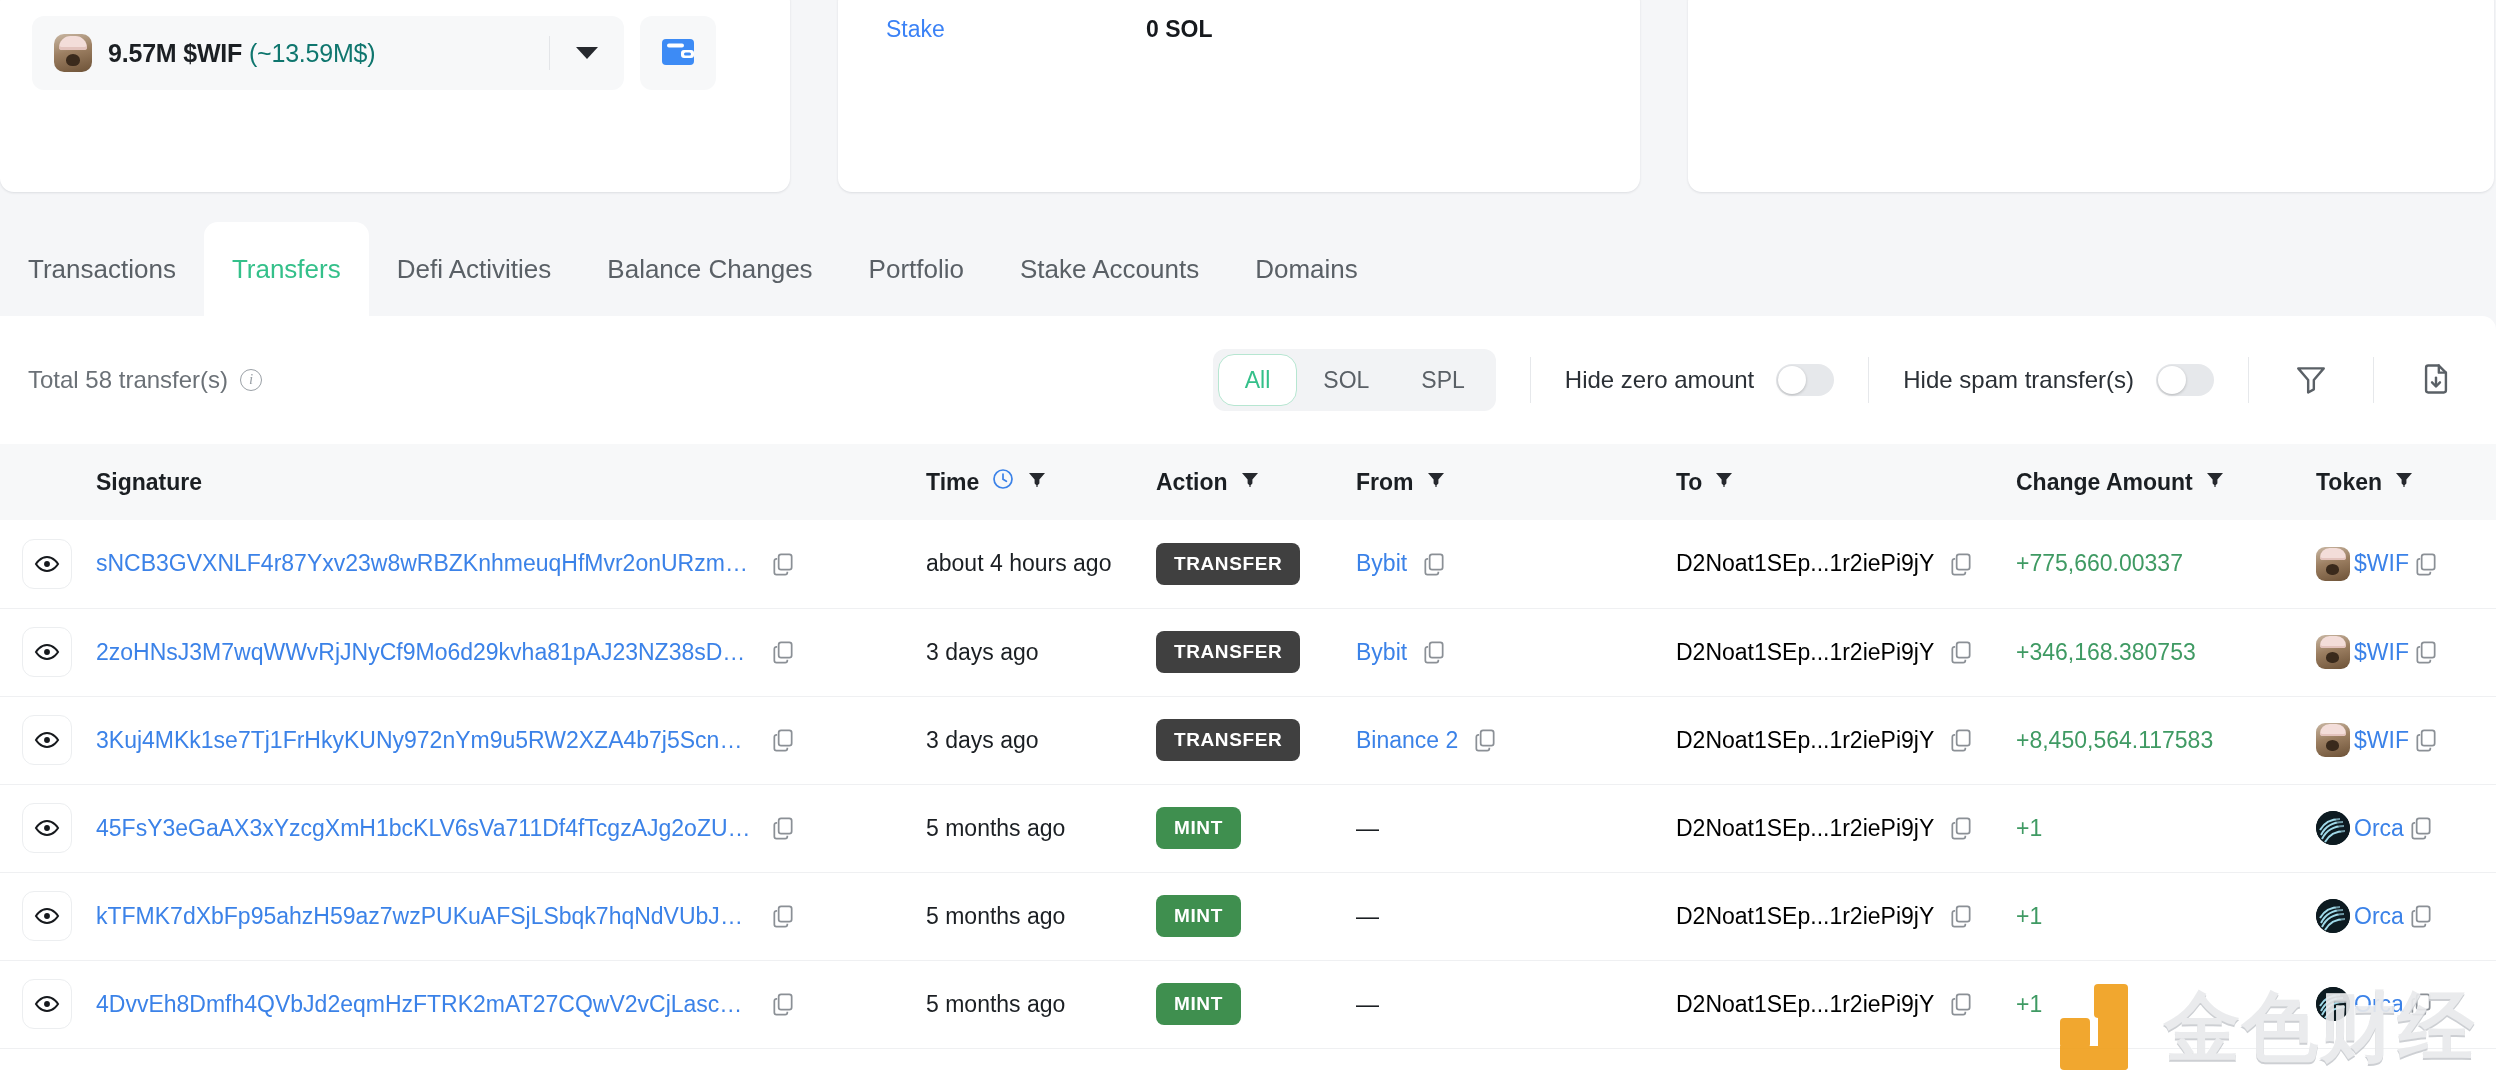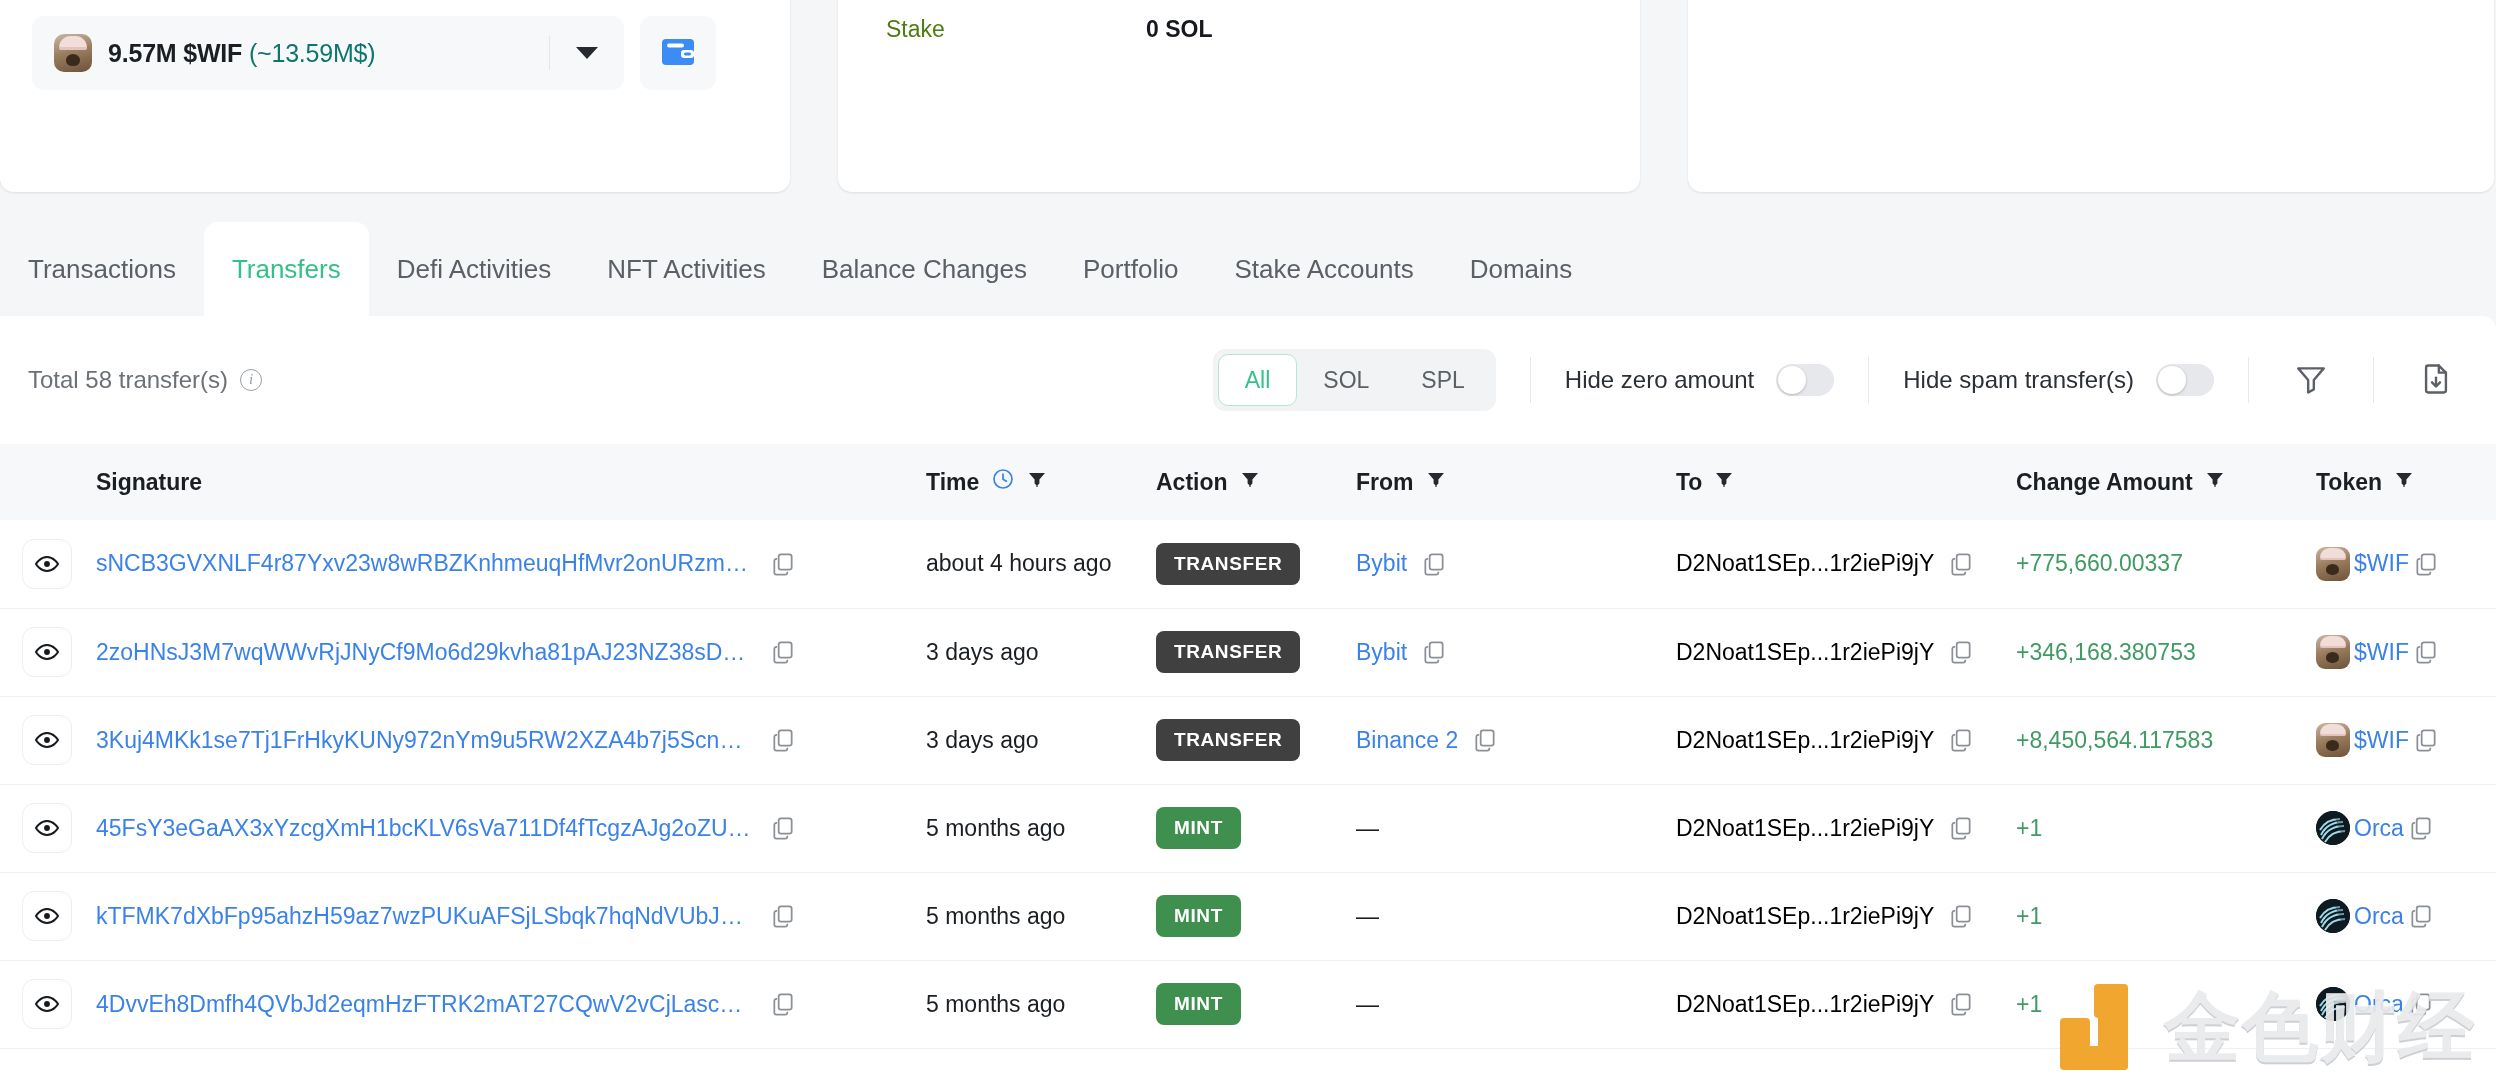--- a/index.html
+++ b/index.html
@@ -65,21 +65,21 @@
     width: 74px; display: flex; align-items: center; justify-content: center;
   }
   .caret-down svg { display: block; }
   .wallet-btn {
     width: 76px; height: 74px; border-radius: 12px; background: #f7f8f9;
     display: flex; align-items: center; justify-content: center;
     border: none; cursor: pointer;
   }
 
   .stake-row { display: flex; align-items: center; padding: 28px 0 0 48px; }
-  .stake-label { font-size: 23px; color: #4d7c0f; width: 260px; }
+  .stake-label { font-size: 23px; color: #3b82f6; width: 260px; }
   .stake-value { font-size: 23px; color: #16191d; font-weight: 700; }
 
   
   .tabs {
     position: absolute; top: 222px; left: 0; width: 2496px; height: 94px;
     display: flex; align-items: flex-end;
   }
   .tab {
     font-size: 26px; color: #5a6066; padding: 0 28px; height: 94px;
     display: flex; align-items: center; cursor: pointer; white-space: nowrap;
@@ -107,21 +107,21 @@
     font-family: "Liberation Serif", serif; font-style: italic;
   }
   .toolbar-right { margin-left: auto; display: flex; align-items: center; }
 
   .segmented {
     display: flex; align-items: center; background: #f2f3f5;
     border-radius: 12px; padding: 5px; height: 62px;
   }
   .seg {
     height: 52px; padding: 12px 26px; display: flex; align-items: center;
-    justify-content: center; border-radius: 10px; font-size: 23px;
+    justify-content: center; border-radius: 16px; font-size: 23px;
     color: #5a6066; cursor: pointer; min-width: 78px;
   }
   .seg.active {
     background: #ffffff; color: #34c08a; border: 1.5px solid #b6e6d1; font-weight: 400;
   }
 
   .v-divider { width: 1px; height: 46px; background: #e6e8eb; margin: 0 34px; }
 
   .toggle-group { display: flex; align-items: center; gap: 22px; }
   .toggle-label { font-size: 24px; color: #2b3036; white-space: nowrap; }
@@ -265,21 +265,20 @@
       </div>
     </div>
 
     <div class="card c3"></div>
   </div>
 
   <div class="tabs">
     <div class="tab">Transactions</div>
     <div class="tab active">Transfers</div>
     <div class="tab">Defi Activities</div>
-    <div class="tab">NFT Activities</div>
     <div class="tab">Balance Changes</div>
     <div class="tab">Portfolio</div>
     <div class="tab">Stake Accounts</div>
     <div class="tab">Domains</div>
   </div>
 
   <div class="panel">
 
     <div class="toolbar">
       <div class="total-text">

